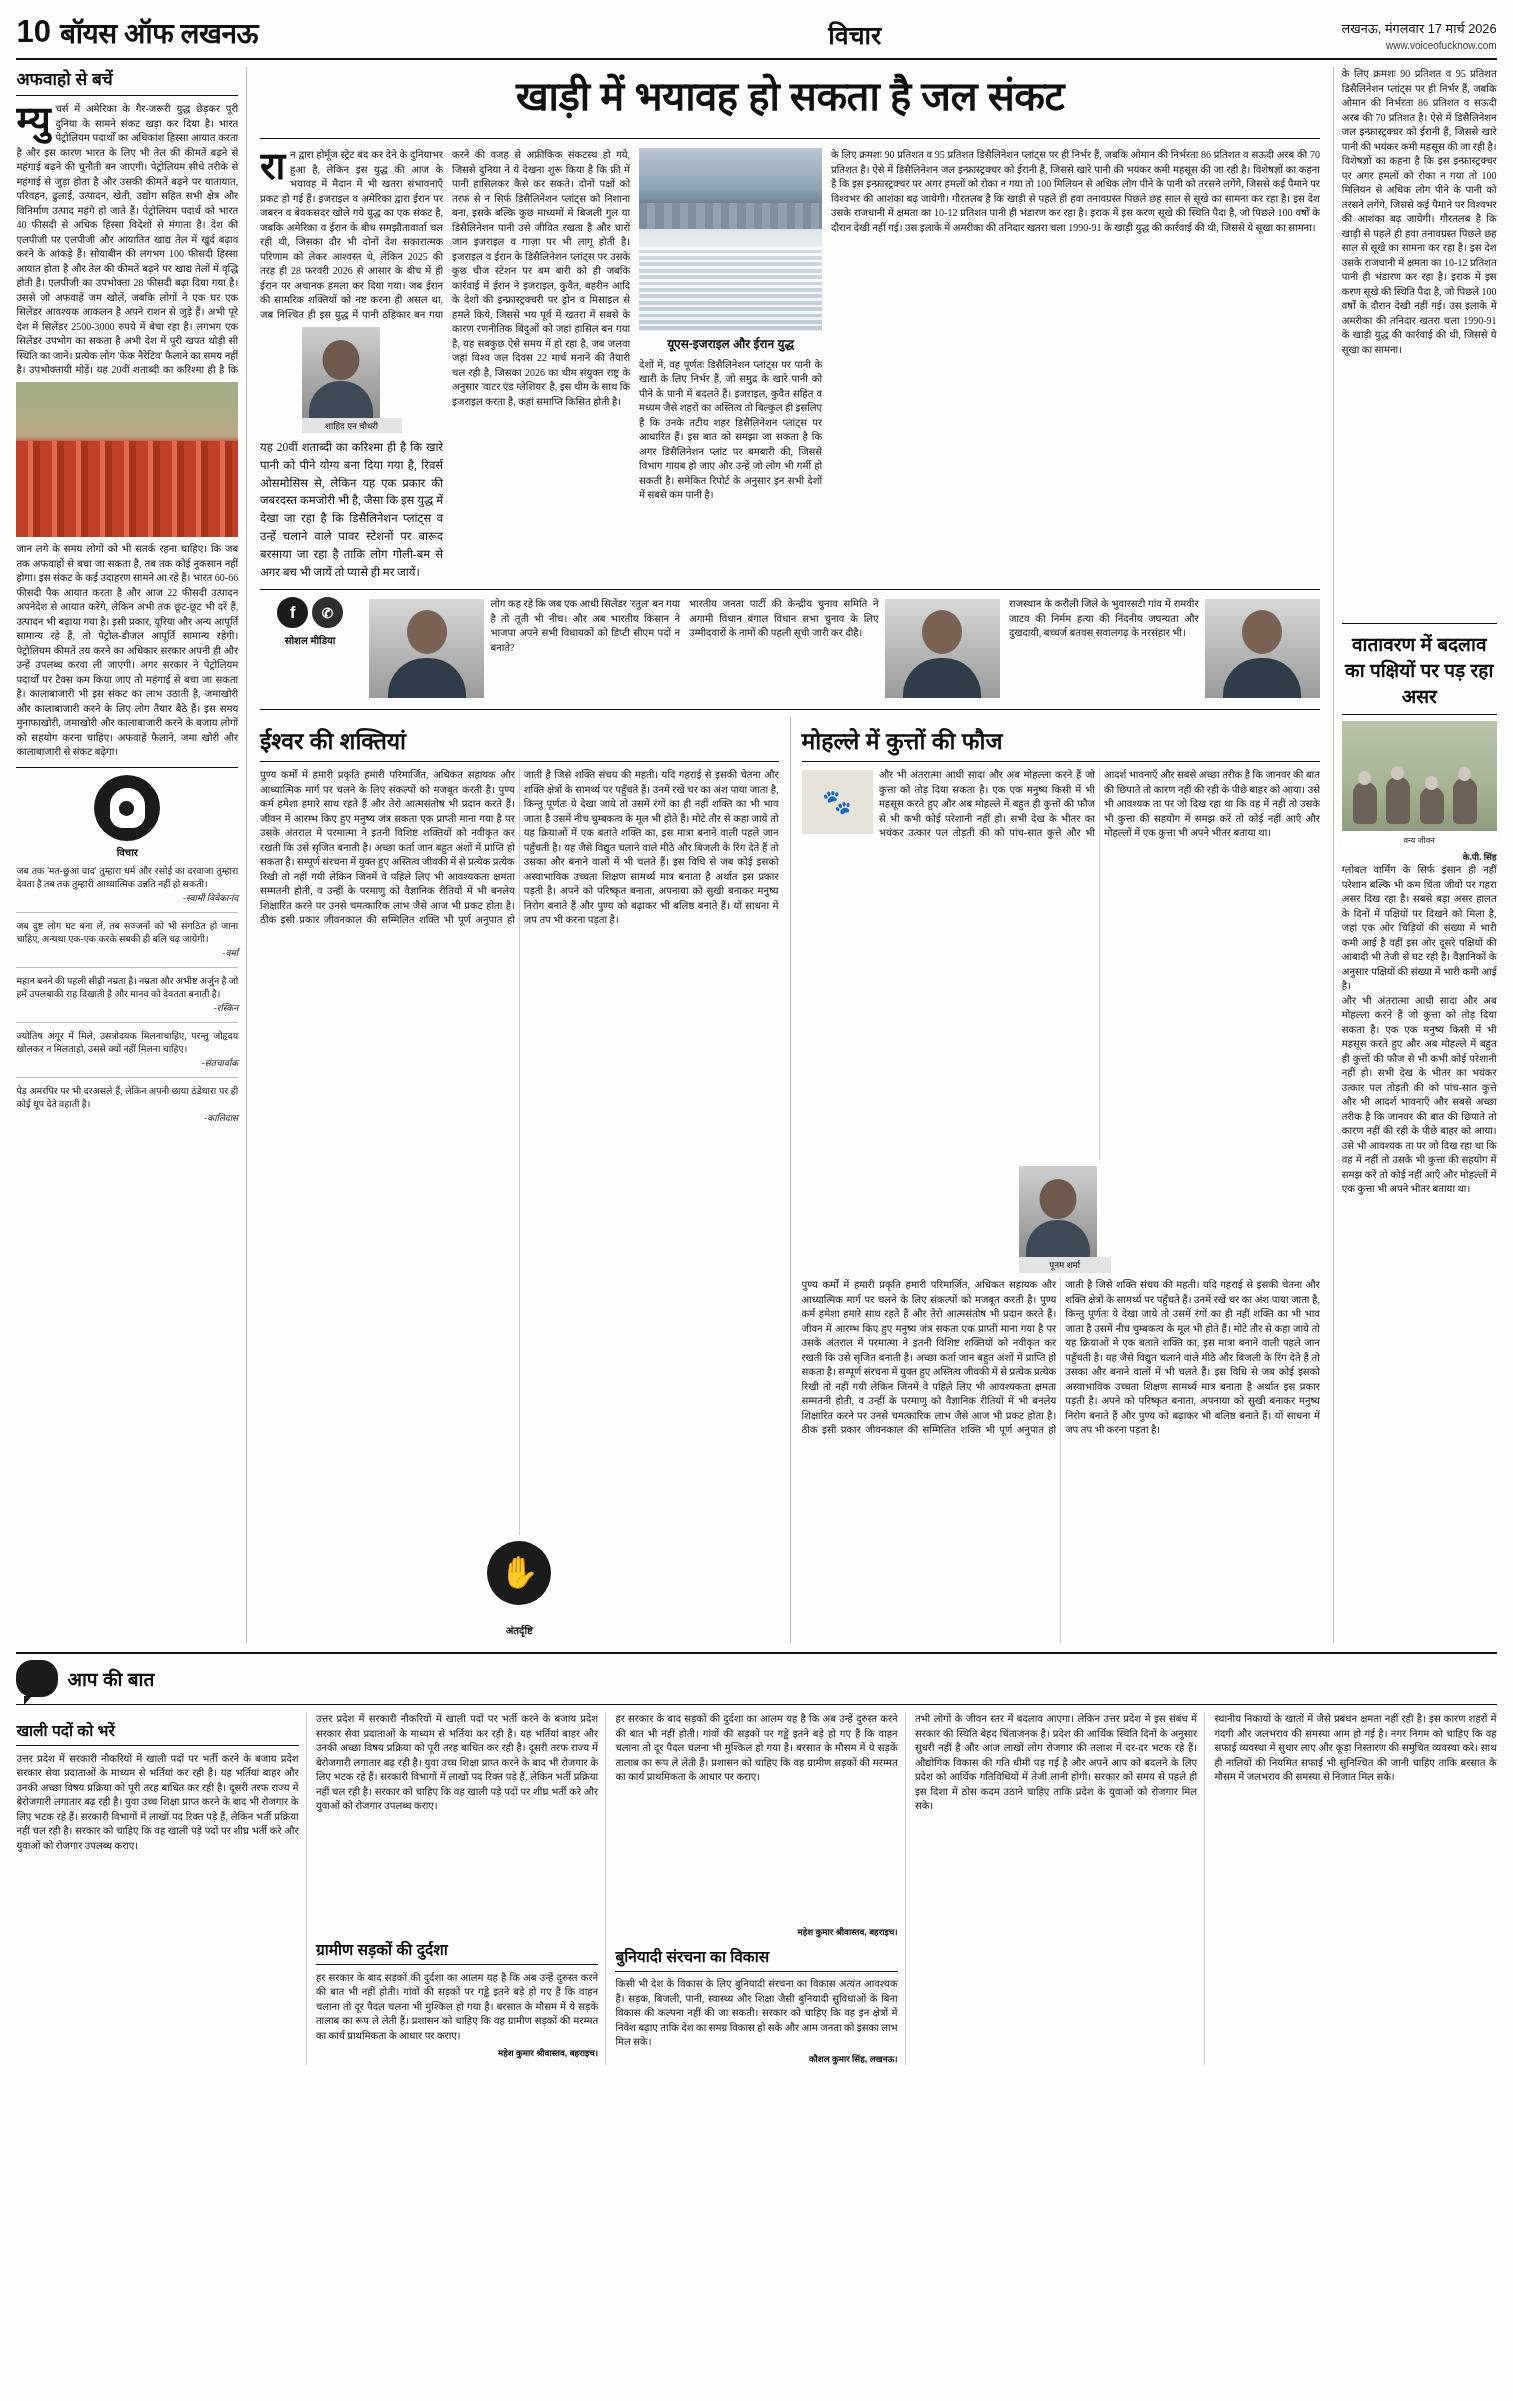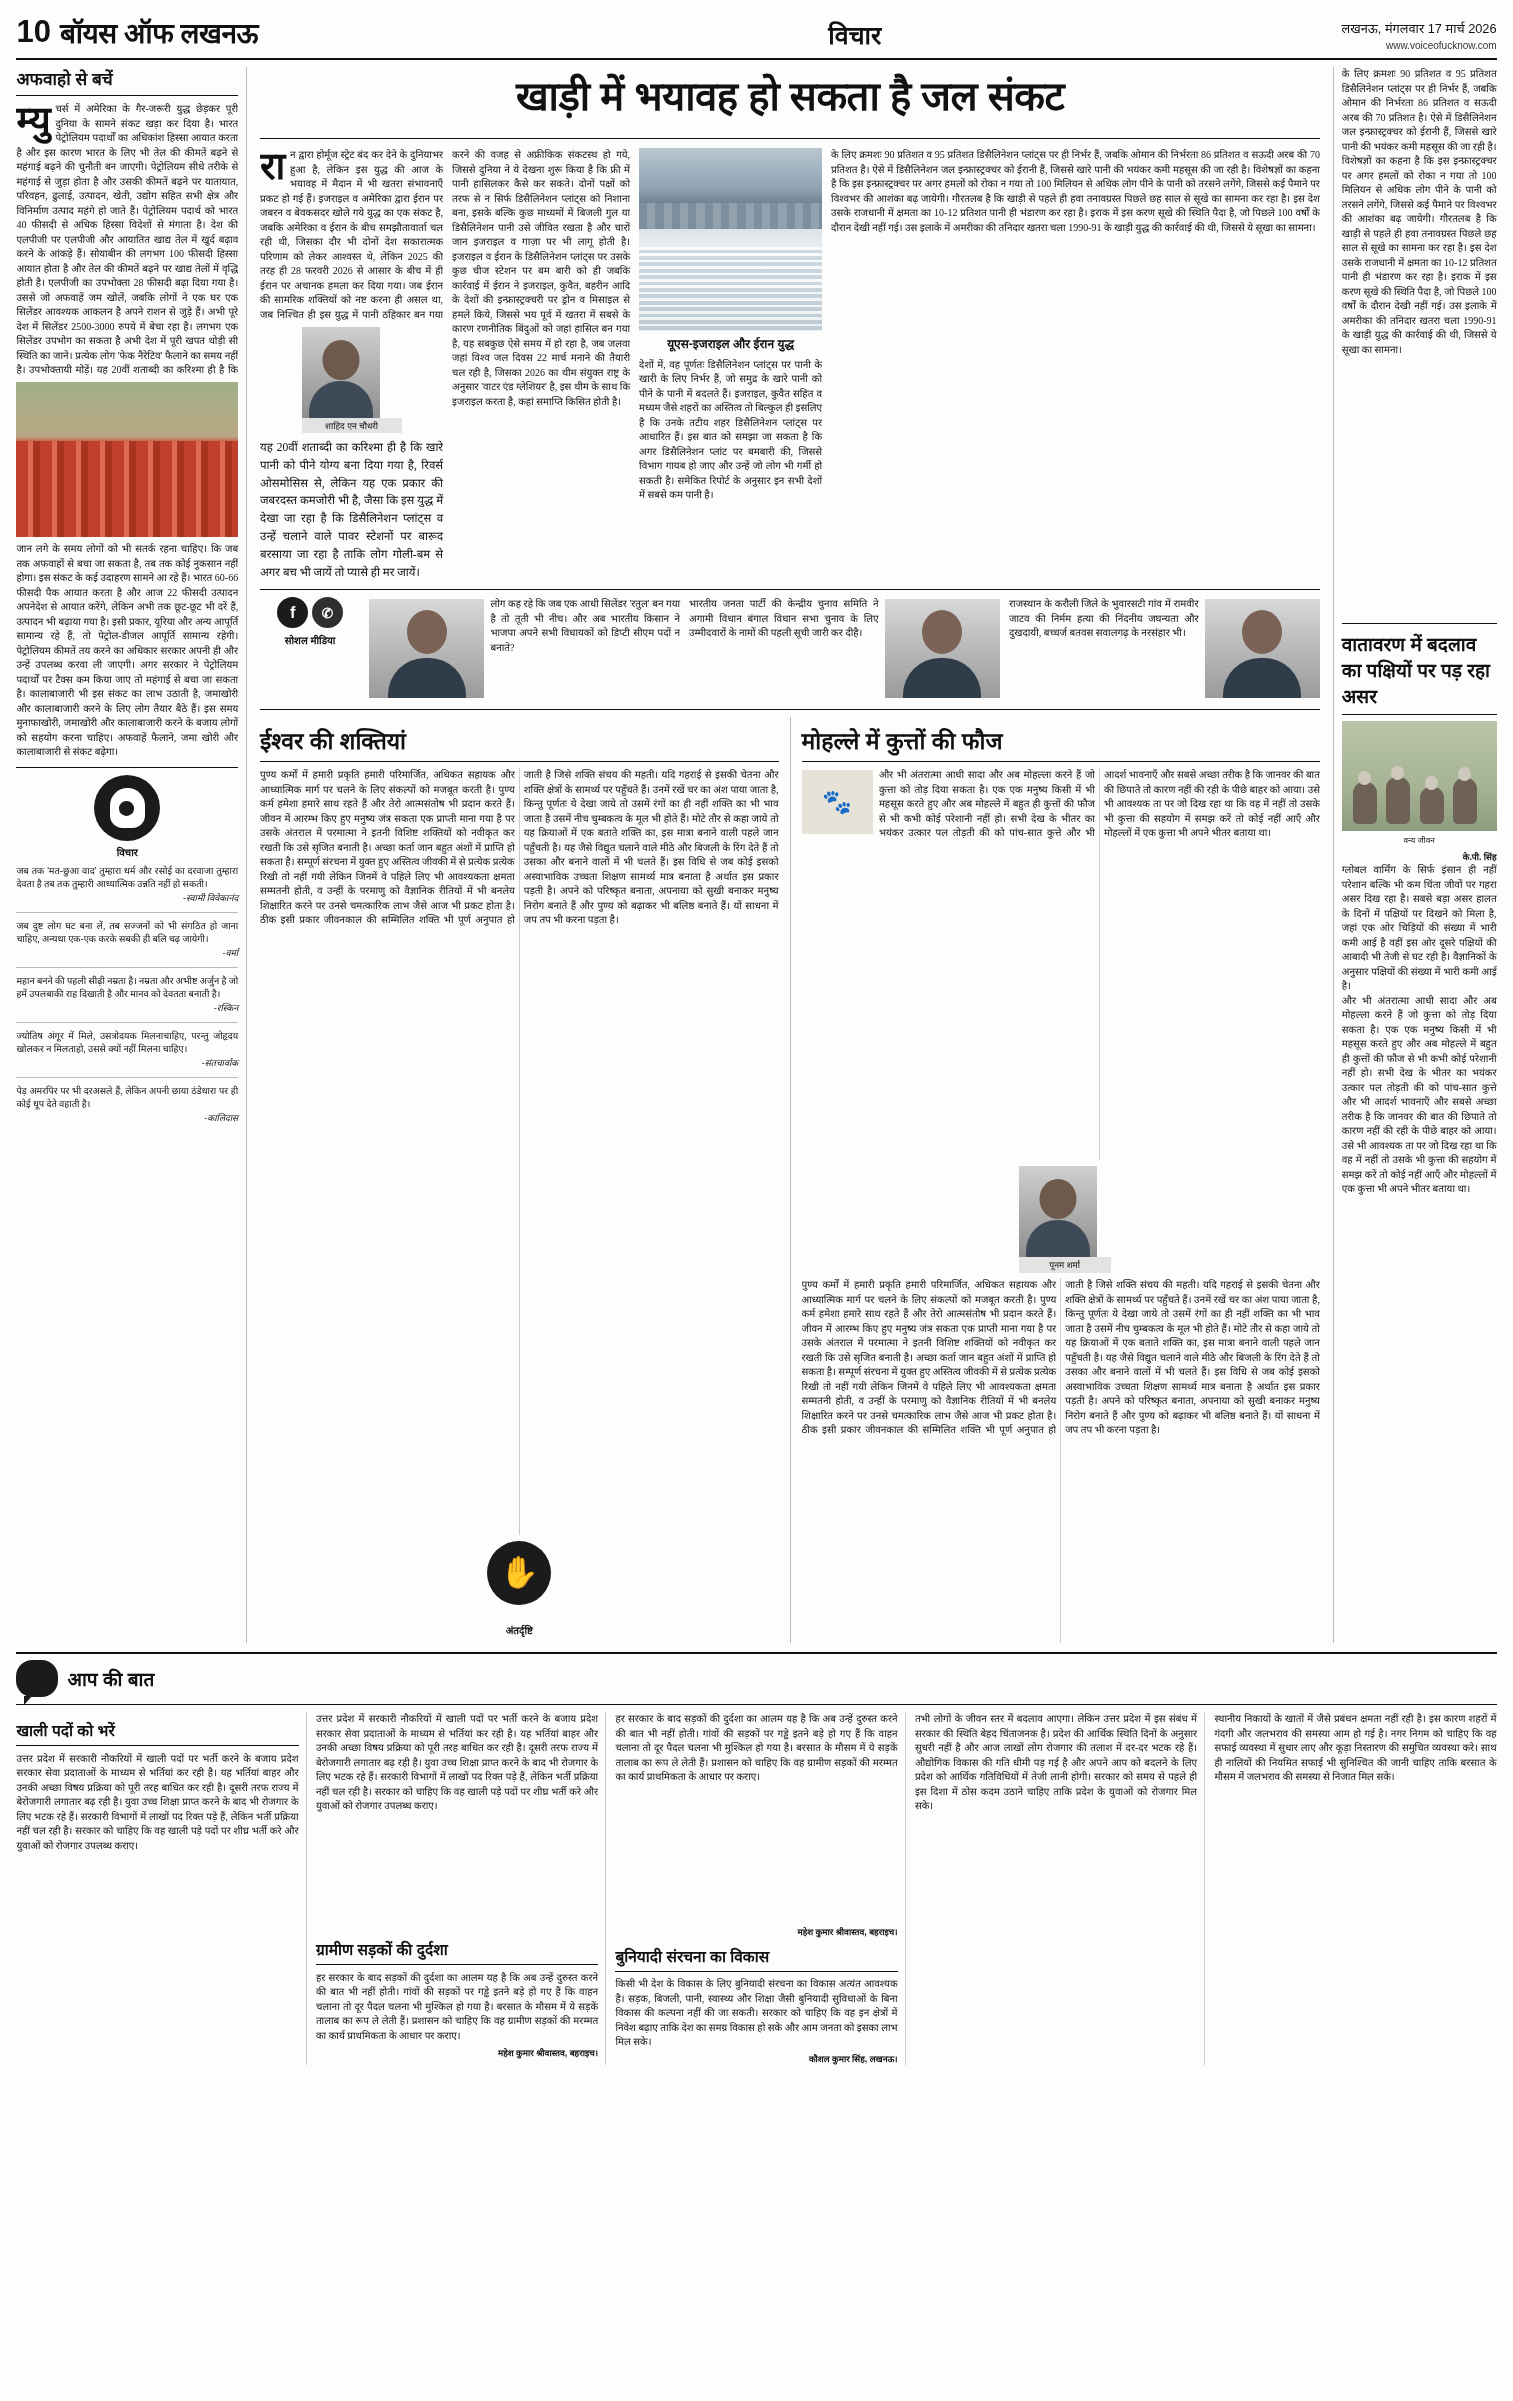--- a/index.html
+++ b/index.html
@@ -72,21 +72,21 @@
   .leader .ph::before{ content:""; position:absolute; left:50%; top:11px; width:40px; height:44px; transform:translateX(-50%); border-radius:50%; background:#7a6354; }
   .leader .ph::after{ content:""; position:absolute; left:50%; bottom:0; width:78px; height:40px; transform:translateX(-50%); border-radius:37px 37px 0 0; background:#2f3c49; }
 
   .birds { height:110px; background:linear-gradient(180deg,#b9c4a9 0%, #a6b394 60%, #8e9c7e 100%); position:relative; overflow:hidden; }
   .birds i { position:absolute; bottom:7.3px; width:24px; height:42px; background:#6d6255; border-radius:11px 11px 5.5px 5.5px; }
   .birds i::after{ content:""; position:absolute; top:-11px; left:5.5px; width:12.8px; height:14.6px; background:#cfc9bd; border-radius:50%; }
   .badge-wrap { display:flex; flex-direction:column; align-items:center; gap:3.7px; }
   .badge-label { font-family:"Liberation Sans", sans-serif; font-size:10px; font-weight:bold; }
 
   .sub-head { font-family:"Liberation Sans", sans-serif; font-weight:bold; font-size:23px; border-bottom:1.8px solid #111; padding-bottom:4.6px; margin:7.3px 0 6.4px; }
-  .sub-head.sm { font-size:19px; }
+  .sub-head.sm { font-size:19px;text-align:center; }
 
   .hr { border-top:0.9px solid #111; margin:7.3px 0; }
   .hr-thin { border-top:0.9px solid #bbb; margin:6.4px 0; }
   .quote-item { font-size:9.4px; line-height:1.45; text-align:justify; margin-bottom:7.3px; }
   .quote-auth { text-align:right; font-size:9px; font-style:italic; }
 
   .head-icon { width:66px; height:66px; border-radius:50%; background:#1b1b1b; position:relative; }
   .head-icon::before{ content:""; position:absolute; left:15.5px; top:12.8px; width:35px; height:40px; background:#fff; border-radius:18px 18px 12.8px 12.8px; }
   .head-icon::after{ content:""; position:absolute; left:25px; top:25.6px; width:14.6px; height:14.6px; border-radius:50%; background:#1b1b1b; }
 

